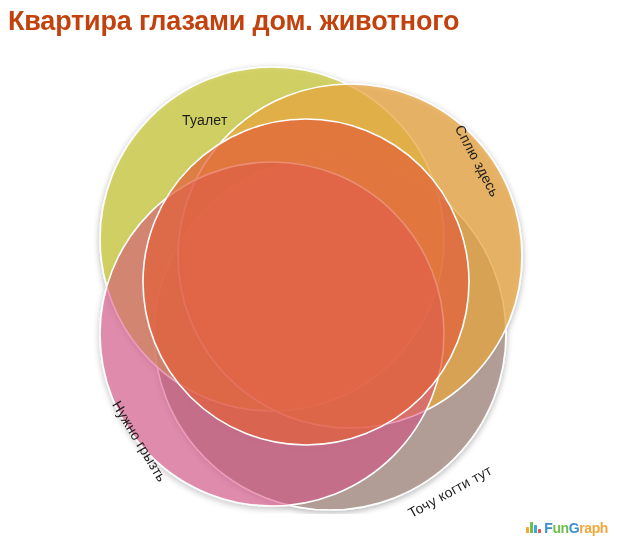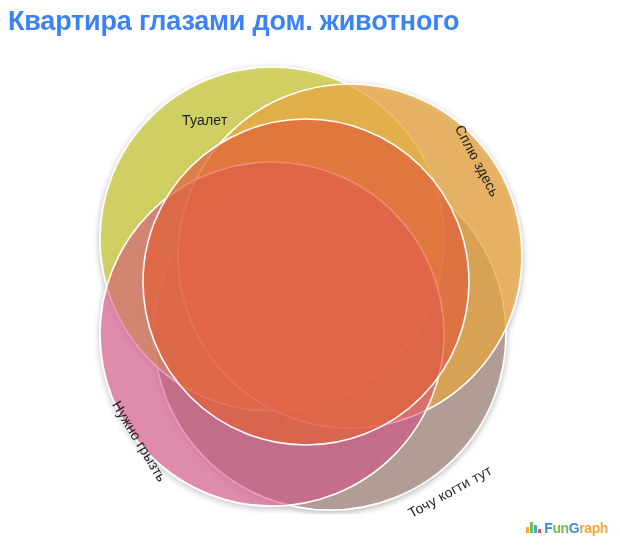--- a/index.html
+++ b/index.html
@@ -16,21 +16,21 @@
     left:0;top:0;
     width:620px;height:547px;
     background:#ffffff;
   }
   
   .title{
     position:absolute;
     left:8px;top:4px;
     font-size:27px;
     font-weight:bold;
-    color:#3b82f6;
+    color:#c2410c;
     letter-spacing:-0.2px;
     white-space:nowrap;
     line-height:34px;
   }
   
   .venn-wrap{
     position:absolute;
     left:0;top:34px;
     width:580px;height:480px;
   }

